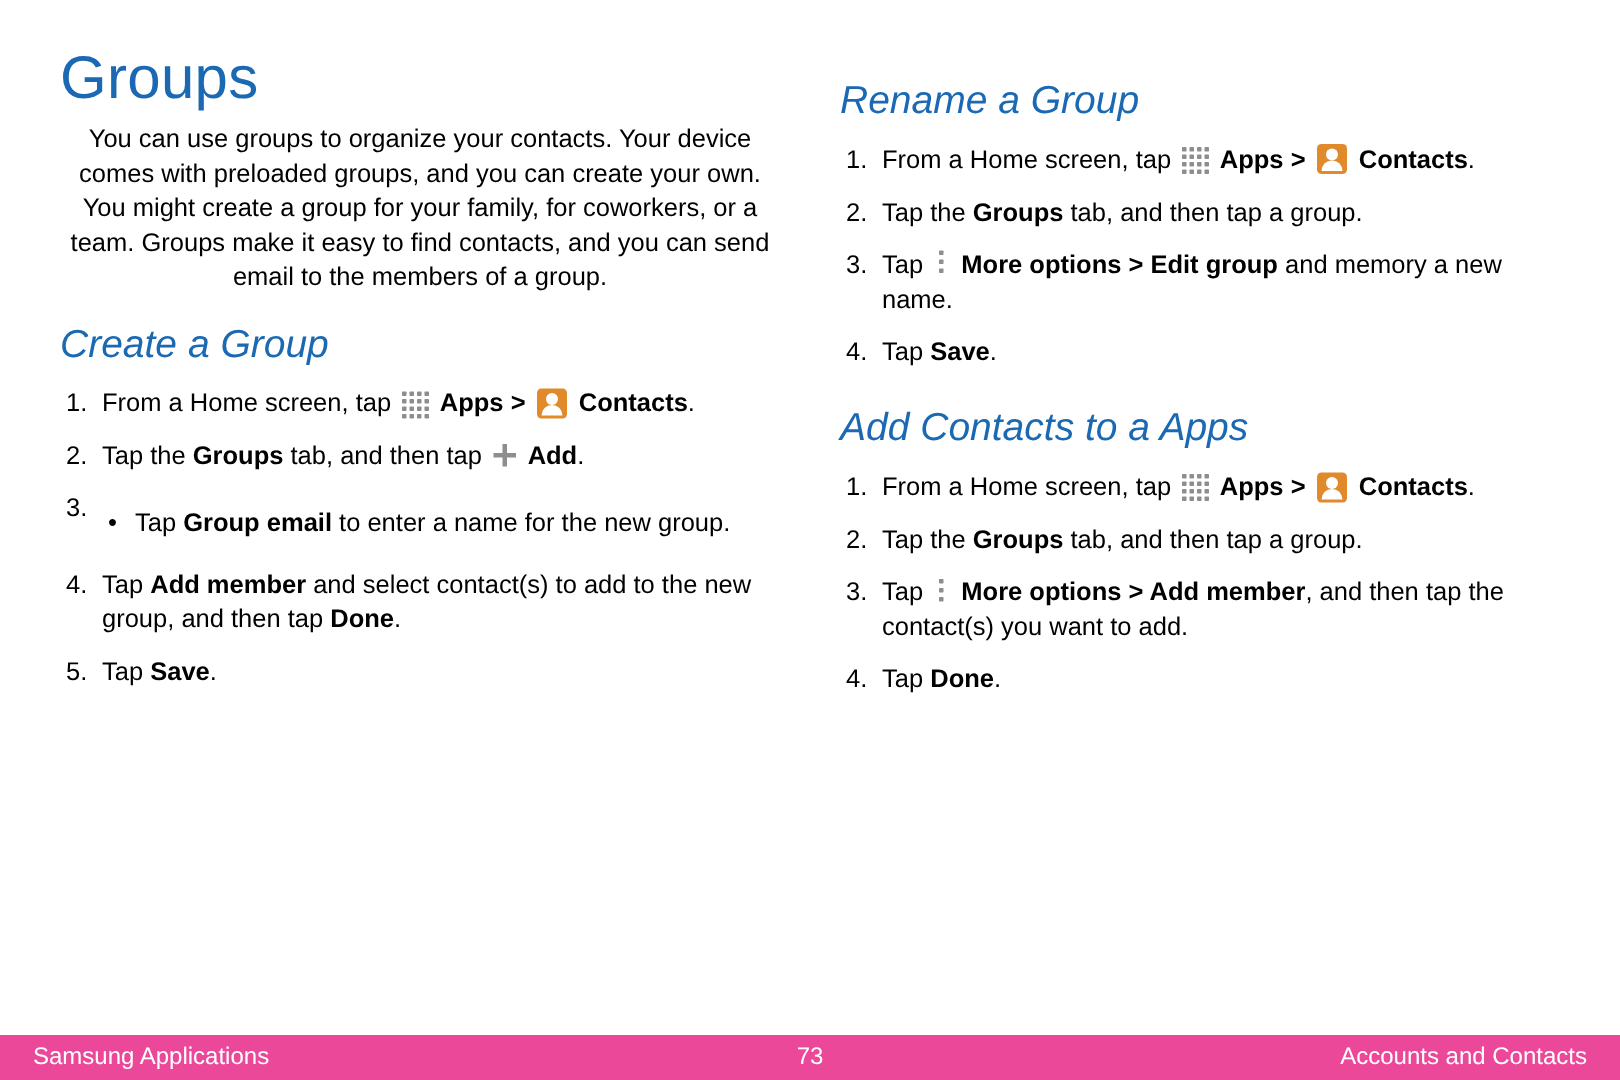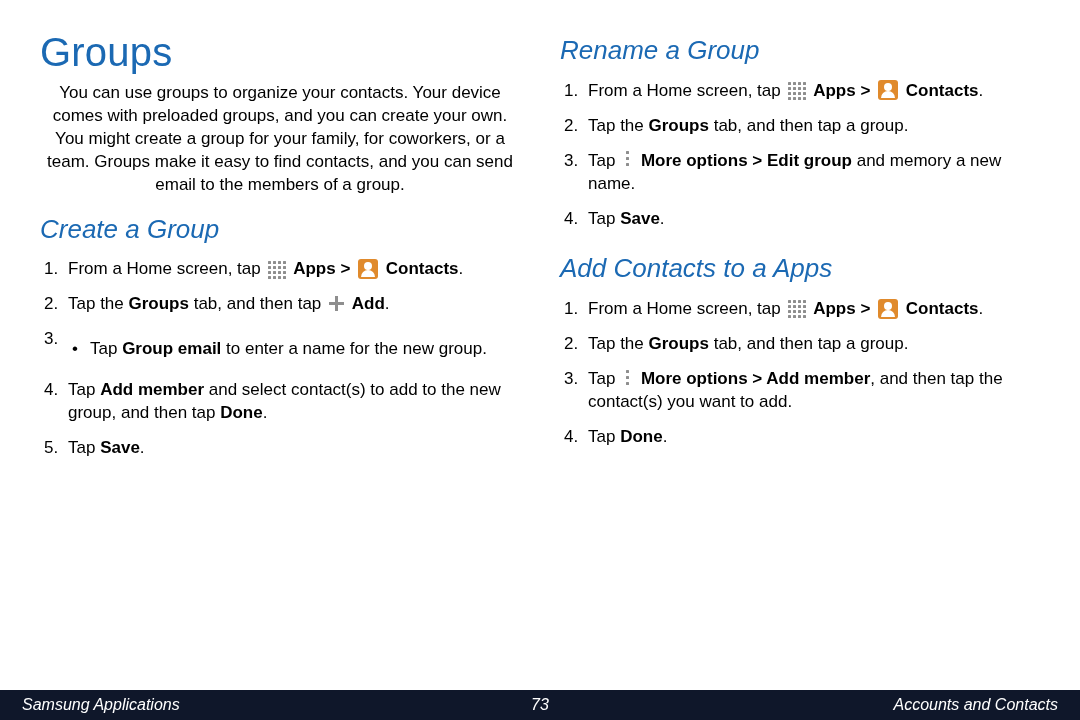--- a/index.html
+++ b/index.html
@@ -141,23 +141,22 @@
     left:3px;
     width:3px; height:3px;
     background:#8e8e8e;
     border-radius:0.5px;
   }
   .footer {
     position:absolute;
     left:0; bottom:0;
     width:100%;
     height:30px;
-    background:#0f172a;
+    background:#ec4899;
     color:#fff;
-    font-style:italic;
     font-size:16px;
     display:flex;
     align-items:center;
     justify-content:space-between;
     padding:0 22px;
     box-sizing:border-box;
     gap:48px;
   }
   .footer .pnum {
     position:absolute;
@@ -202,21 +201,21 @@
       <li>
         <span>Tap </span><b>Add member</b><span> and select contact(s) to add to the new group, and then tap </span><b>Done</b>.
       </li>
       <li>
         <span>Tap </span><b>Save</b>.
       </li>
     </ol>
   </div>
 
   <div class="col">
-    <h2 style="margin-top:4px">Rename a Group</h2>
+    <h2 style="margin-top:20px">Rename a Group</h2>
     <ol>
       <li>
         <span>From a Home screen, tap </span>
         <span class="icon icon-apps">
           <span style="left:0;top:0"></span><span style="left:5px;top:0"></span><span style="left:10px;top:0"></span><span style="left:15px;top:0"></span>
           <span style="left:0;top:5px"></span><span style="left:5px;top:5px"></span><span style="left:10px;top:5px"></span><span style="left:15px;top:5px"></span>
           <span style="left:0;top:10px"></span><span style="left:5px;top:10px"></span><span style="left:10px;top:10px"></span><span style="left:15px;top:10px"></span>
           <span style="left:0;top:15px"></span><span style="left:5px;top:15px"></span><span style="left:10px;top:15px"></span><span style="left:15px;top:15px"></span>
         </span>
         <b>Apps &gt; </b>

